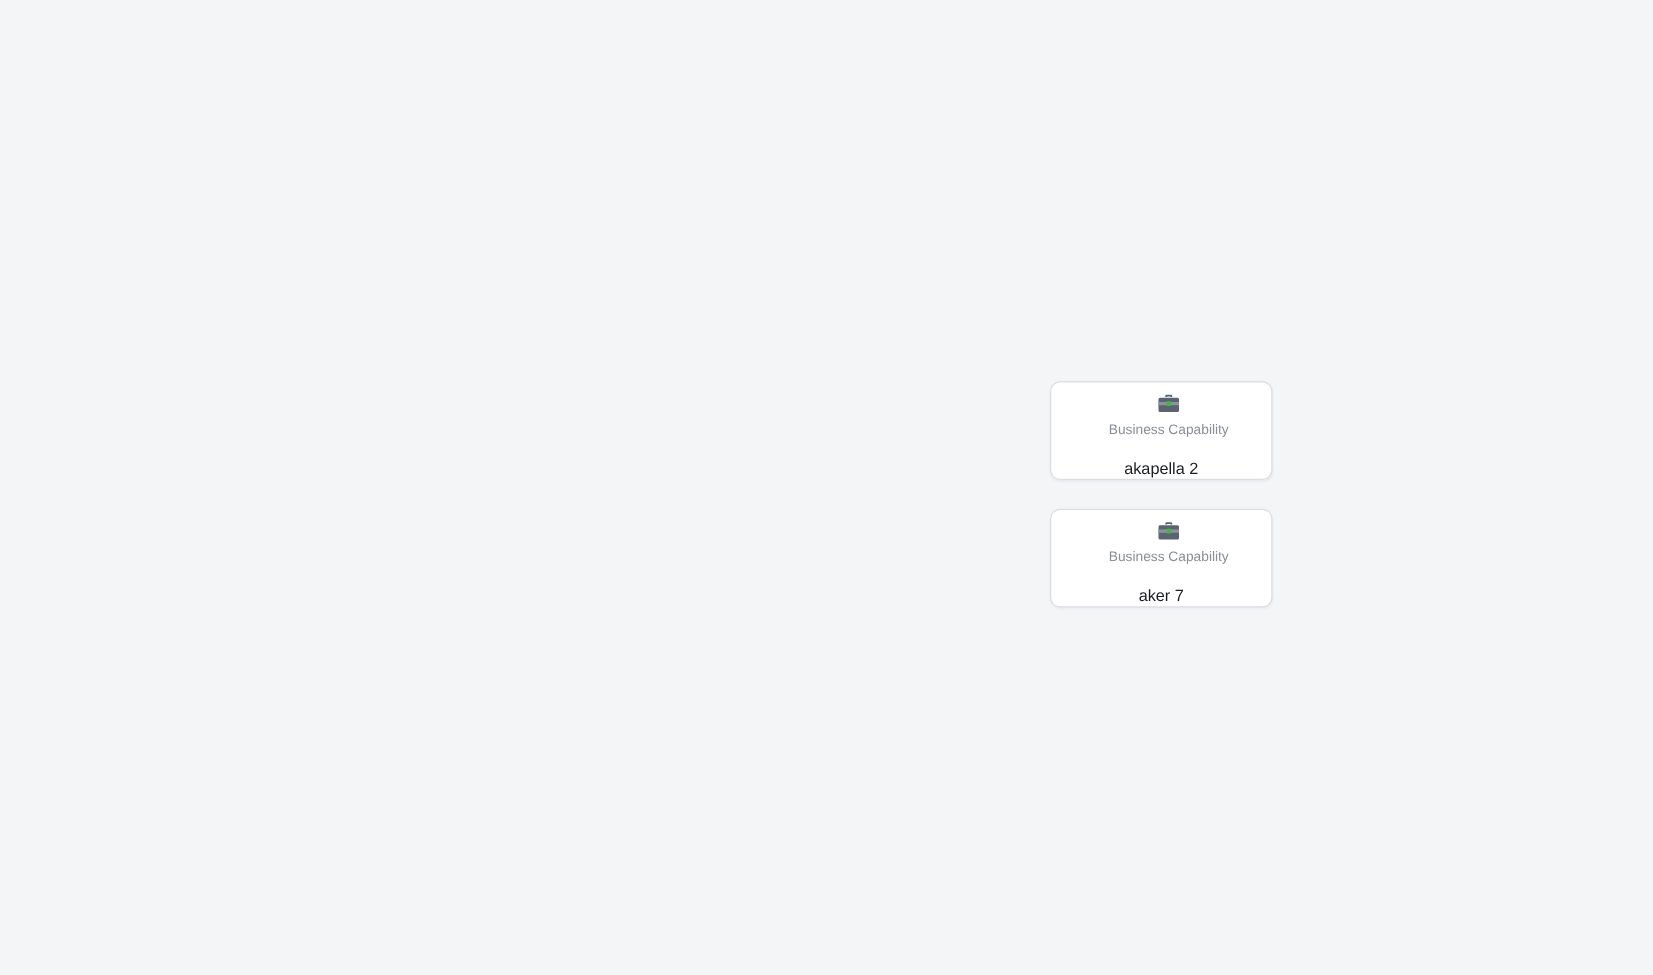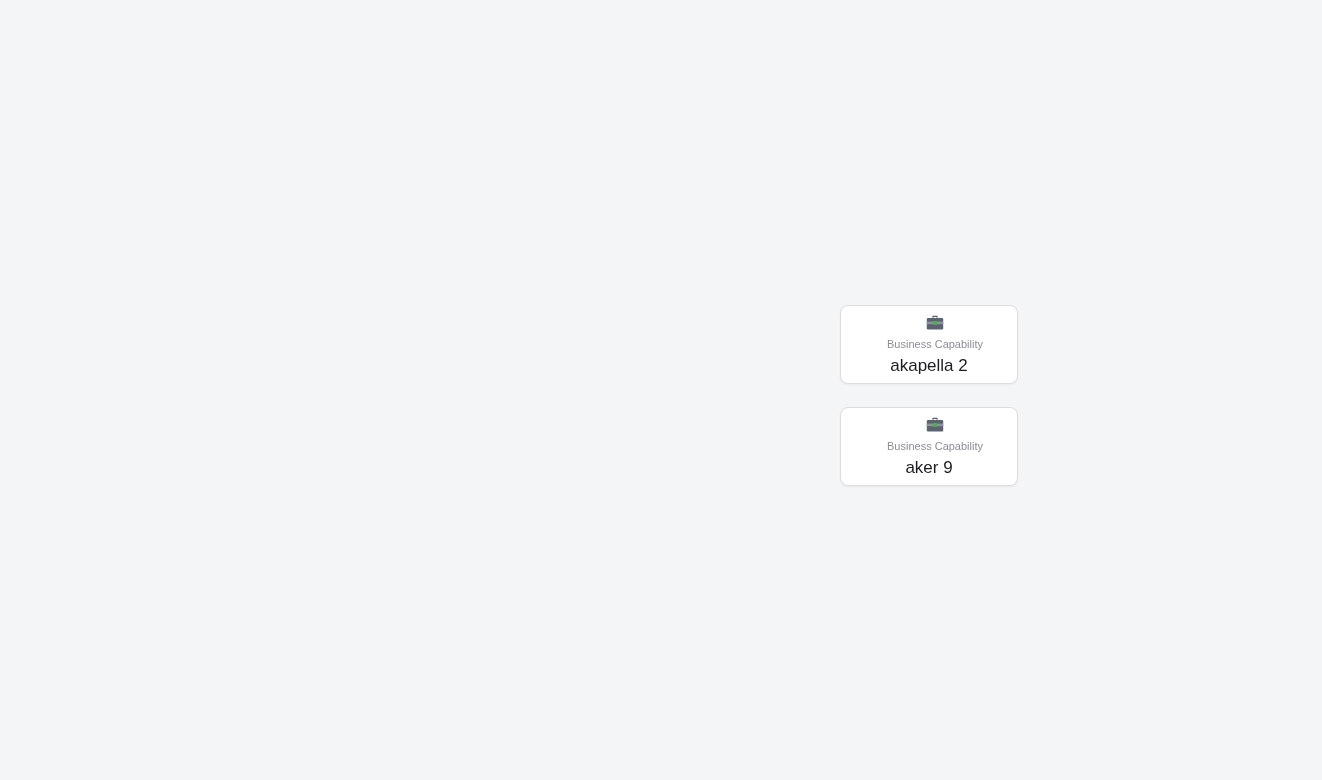--- a/index.html
+++ b/index.html
@@ -124,23 +124,23 @@
   .object-type {
     font-size: 11px;
     color: #8b8e96;
     line-height: 1.2;
     white-space: nowrap;
     overflow: hidden;
     text-overflow: ellipsis;
   }
 
   .object-name {
-    margin-top: 4px;
+    margin-top: 16px;
     padding: 0 12px;
-    font-size: 17px;
+    font-size: 13px;
     color: #1b1d21;
     text-align: center;
     line-height: 1.3;
     white-space: nowrap;
     overflow: hidden;
     text-overflow: ellipsis;
   }
 </style>
 </head>
 <body>
@@ -168,16 +168,16 @@
       <span class="icon-wrap">
         <svg class="briefcase-icon" viewBox="0 0 18 16" xmlns="http://www.w3.org/2000/svg" aria-hidden="true">
           <path d="M6.2 2.6V1.9c0-.6.5-1.1 1.1-1.1h3.4c.6 0 1.1.5 1.1 1.1v.7h-1.6v-.5H7.8v.5H6.2z" fill="#5c6370"></path>
           <rect x="0.8" y="3.1" width="16.4" height="11.4" rx="1.2" fill="#5c6370"></rect>
           <rect x="0.8" y="6.6" width="16.4" height="2.6" fill="#8d939d"></rect>
           <rect x="7.1" y="6.0" width="3.8" height="3.8" rx="0.5" fill="#4caf50"></rect>
         </svg>
       </span>
       <div class="object-type">Business Capability</div>
     </div>
-    <div class="object-name">aker 9</div>
+    <div class="object-name">aker 7</div>
   </div>
 
 </div>
 
 </body></html>

